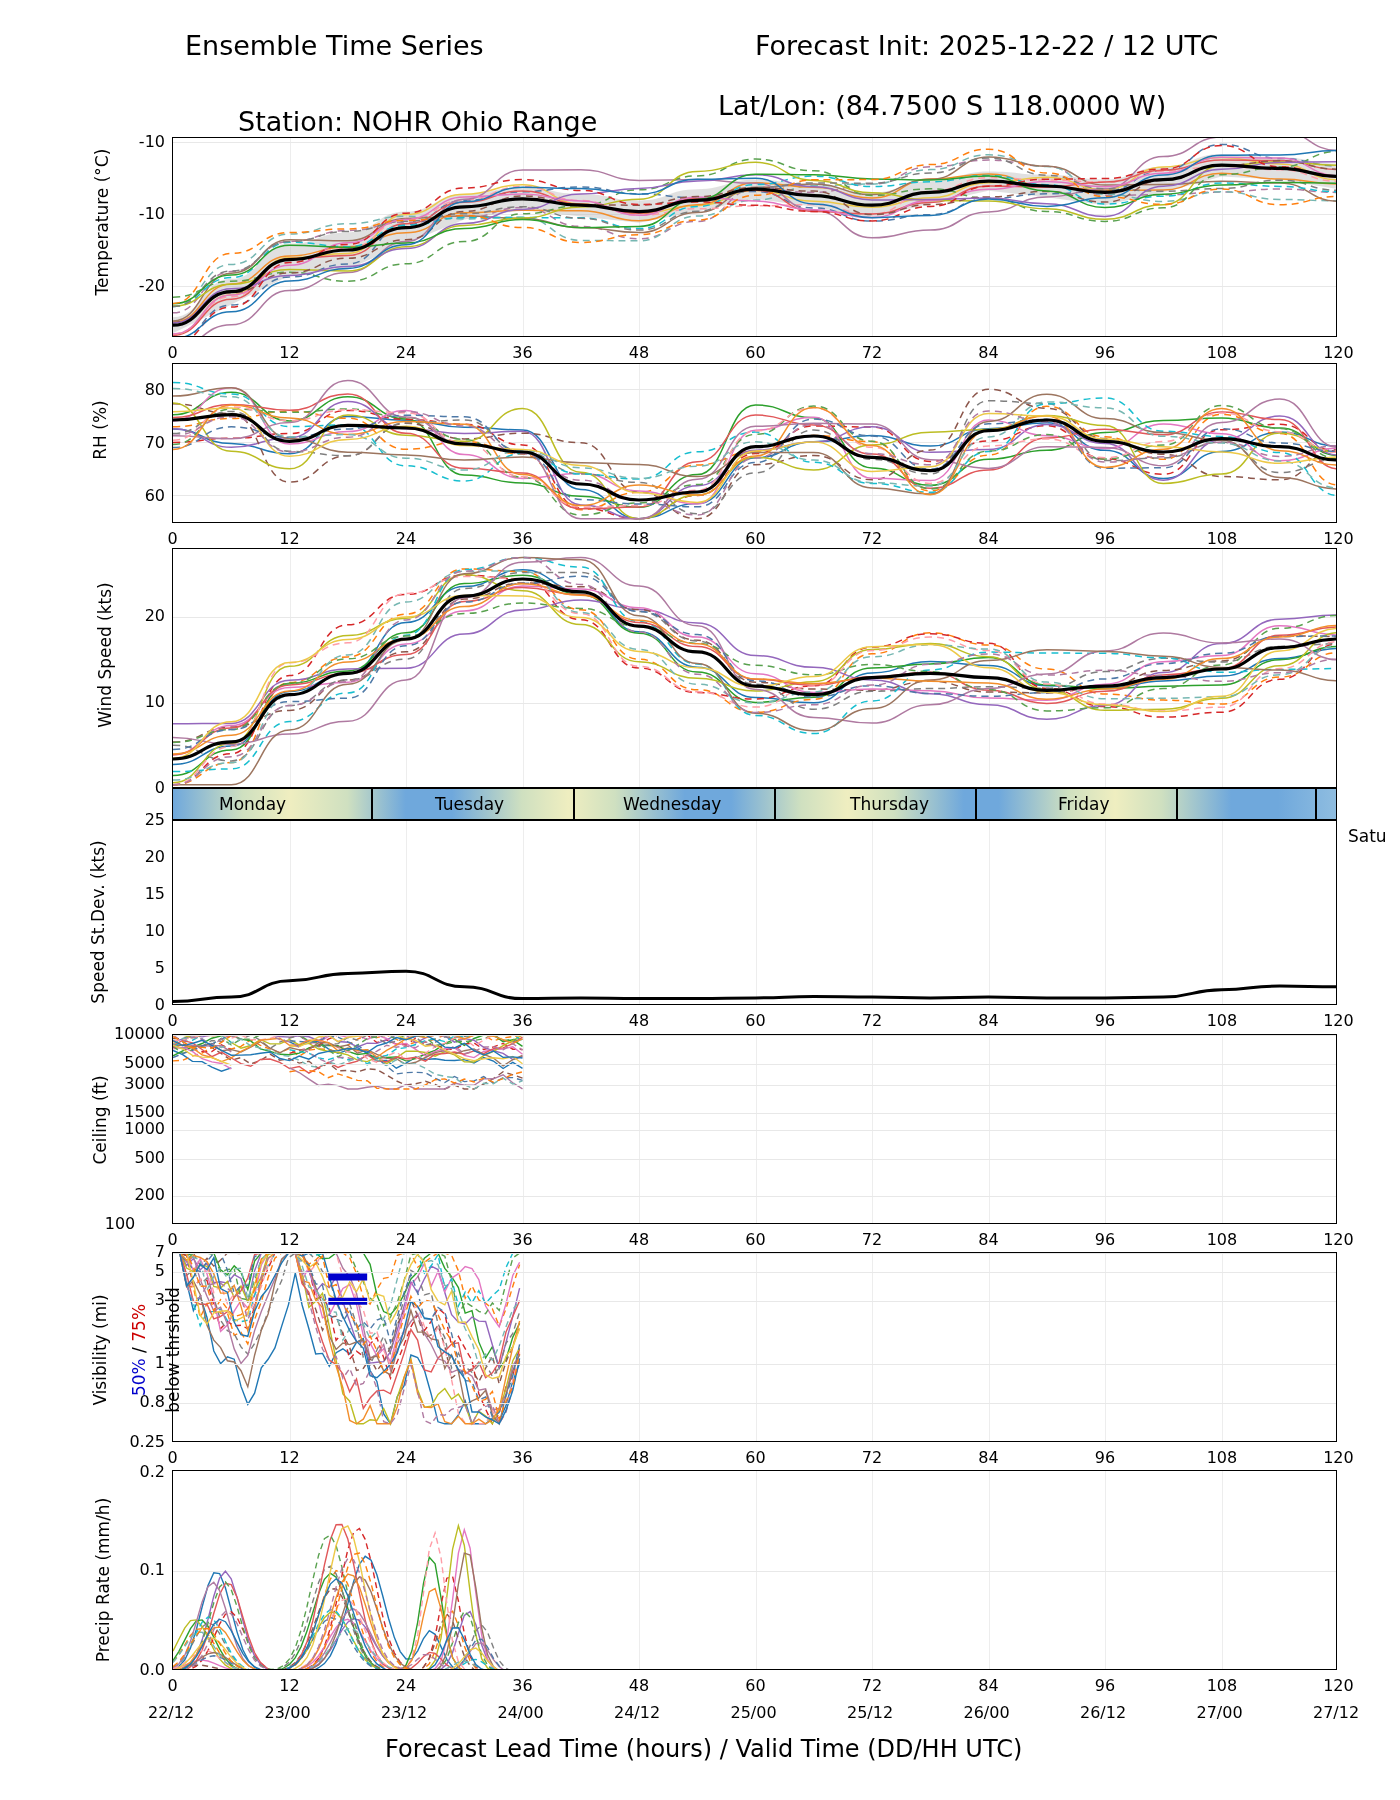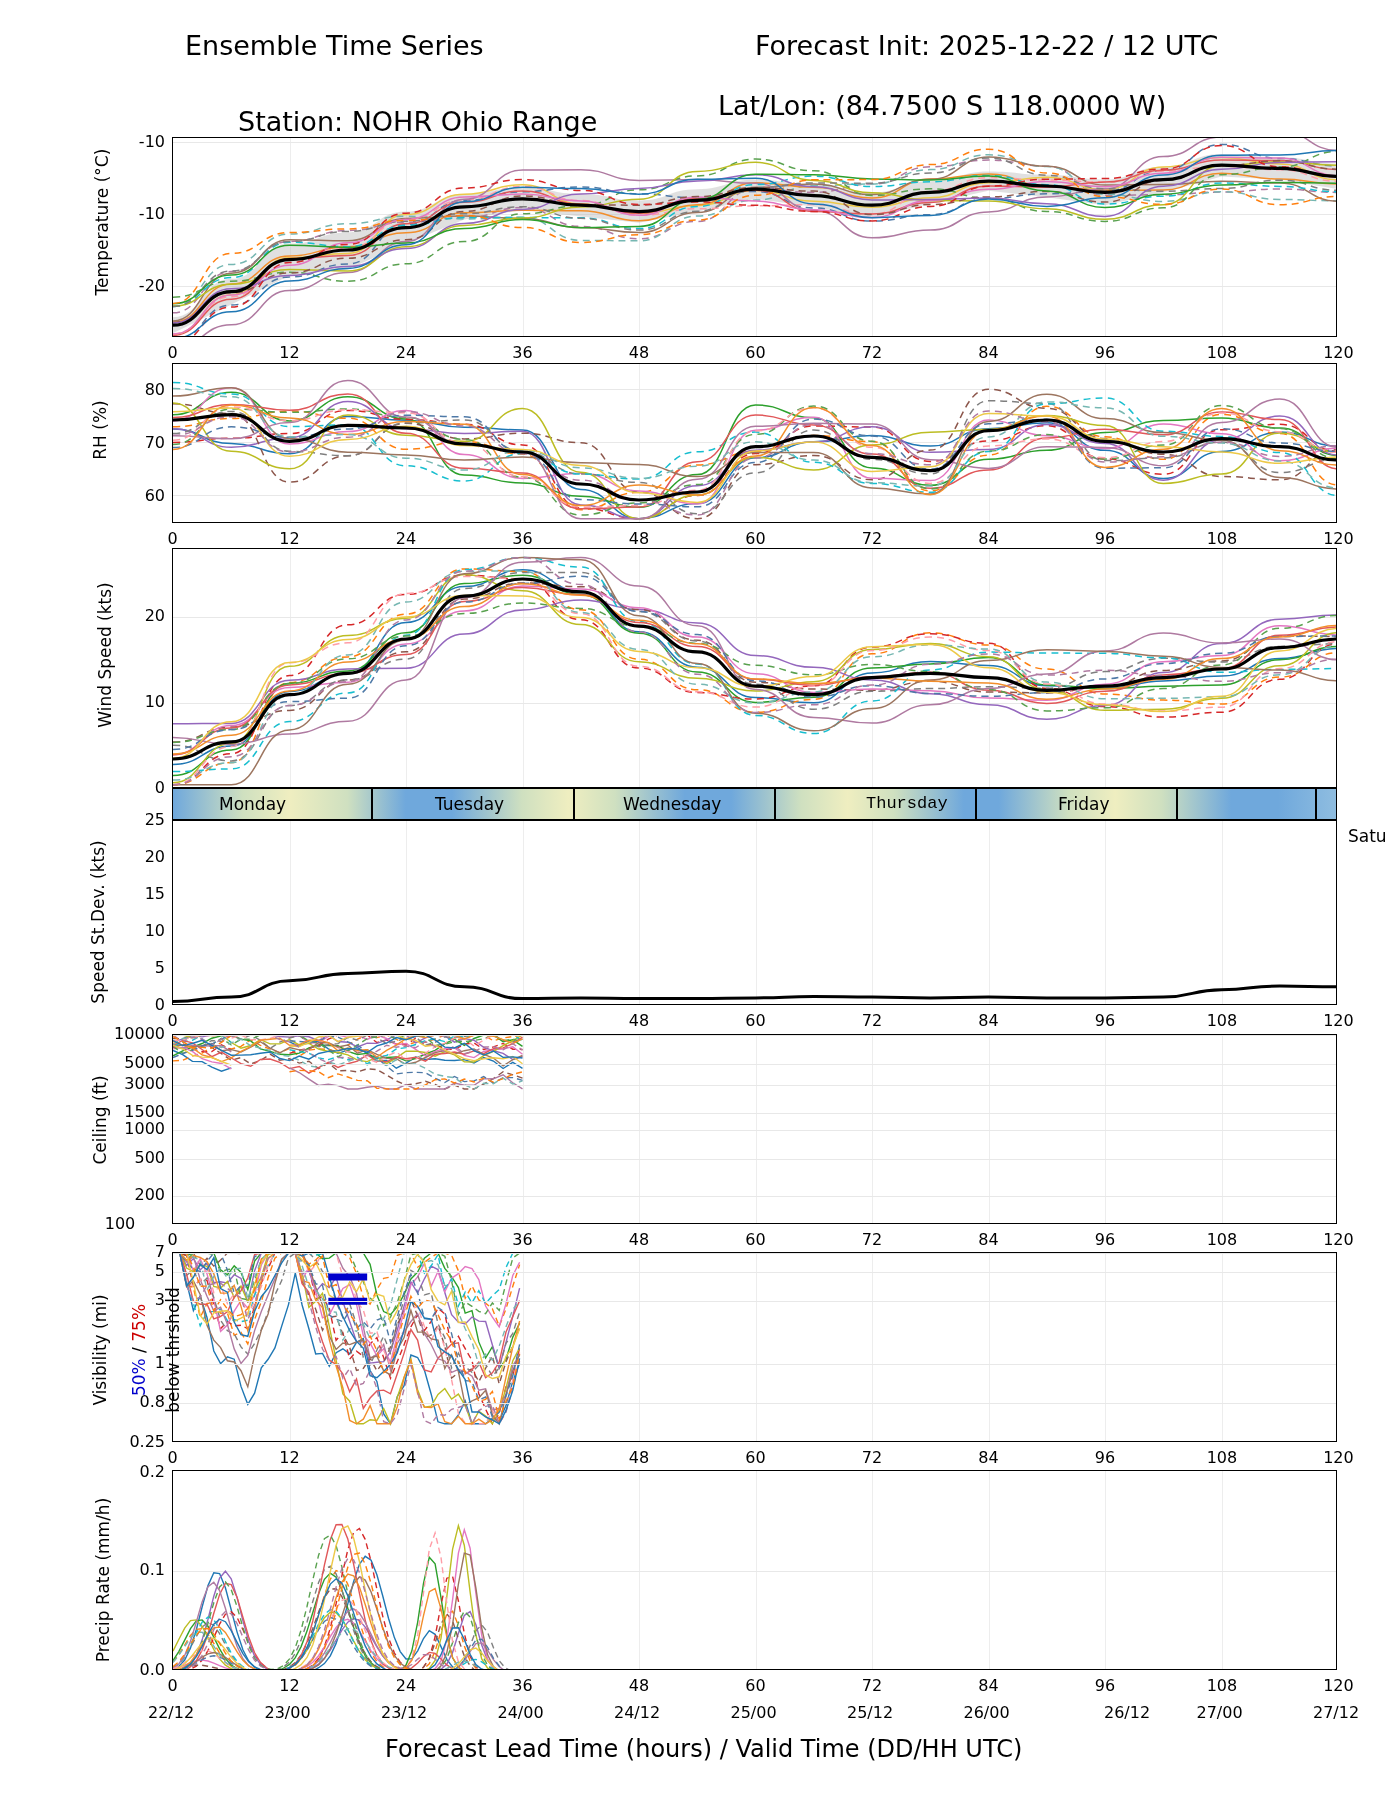--- a/index.html
+++ b/index.html
@@ -221,21 +221,21 @@
   <div class="daybar" style="left:172px;top:788px;width:1165px;height:32px;">
     <div class="daysep" style="left:198px;"></div>
     <div class="daysep" style="left:400px;"></div>
     <div class="daysep" style="left:601px;"></div>
     <div class="daysep" style="left:802px;"></div>
     <div class="daysep" style="left:1003px;"></div>
     <div class="daysep" style="left:1142px;"></div>
     <span class="dayname" style="left:46px;">Monday</span>
     <span class="dayname" style="left:262px;">Tuesday</span>
     <span class="dayname" style="left:450px;">Wednesday</span>
-    <span class="dayname" style="left:693px;font-family:Liberation Mono, monospace;">Thursday</span>
+    <span class="dayname" style="left:677px;">Thursday</span>
     <span class="dayname" style="left:885px;">Friday</span>
   </div>
   <span class="satlabel" style="left:1348px;top:826px;">Satu</span>
 
   <div class="panel" id="p-std" style="left:172px;top:820px;width:1165px;height:185px;">
       <div class="gridvert" style="left: 1048.5px;"></div>
       <div class="gridvert" style="left: 932px;"></div>
       <div class="gridvert" style="left: 815.5px;"></div>
       <div class="gridvert" style="left: 699px;"></div>
       <div class="gridvert" style="left: 582.5px;"></div>
@@ -465,20 +465,20 @@
     </div>
   <div id="xvalid-pcp">
       <span class="tick" style="left: 148px; top: 1703px;">22/12</span>
       <span class="tick" style="left: 264.5px; top: 1703px;">23/00</span>
       <span class="tick" style="left: 381px; top: 1703px;">23/12</span>
       <span class="tick" style="left: 497.5px; top: 1703px;">24/00</span>
       <span class="tick" style="left: 614px; top: 1703px;">24/12</span>
       <span class="tick" style="left: 730.5px; top: 1703px;">25/00</span>
       <span class="tick" style="left: 847px; top: 1703px;">25/12</span>
       <span class="tick" style="left: 963.5px; top: 1703px;">26/00</span>
-      <span class="tick" style="left: 1080px; top: 1703px; margin-left: 24px;">26/12</span>
+      <span class="tick" style="left: 1080px; top: 1703px;">26/12</span>
       <span class="tick" style="left: 1196.5px; top: 1703px;">27/00</span>
       <span class="tick" style="left: 1313px; top: 1703px;">27/12</span>
     </div>
 
   <span class="xaxis-title" style="left:385px;top:1735px;">Forecast Lead Time (hours) / Valid Time (DD/HH UTC)</span>
 
 </div>
 
 </body></html>

